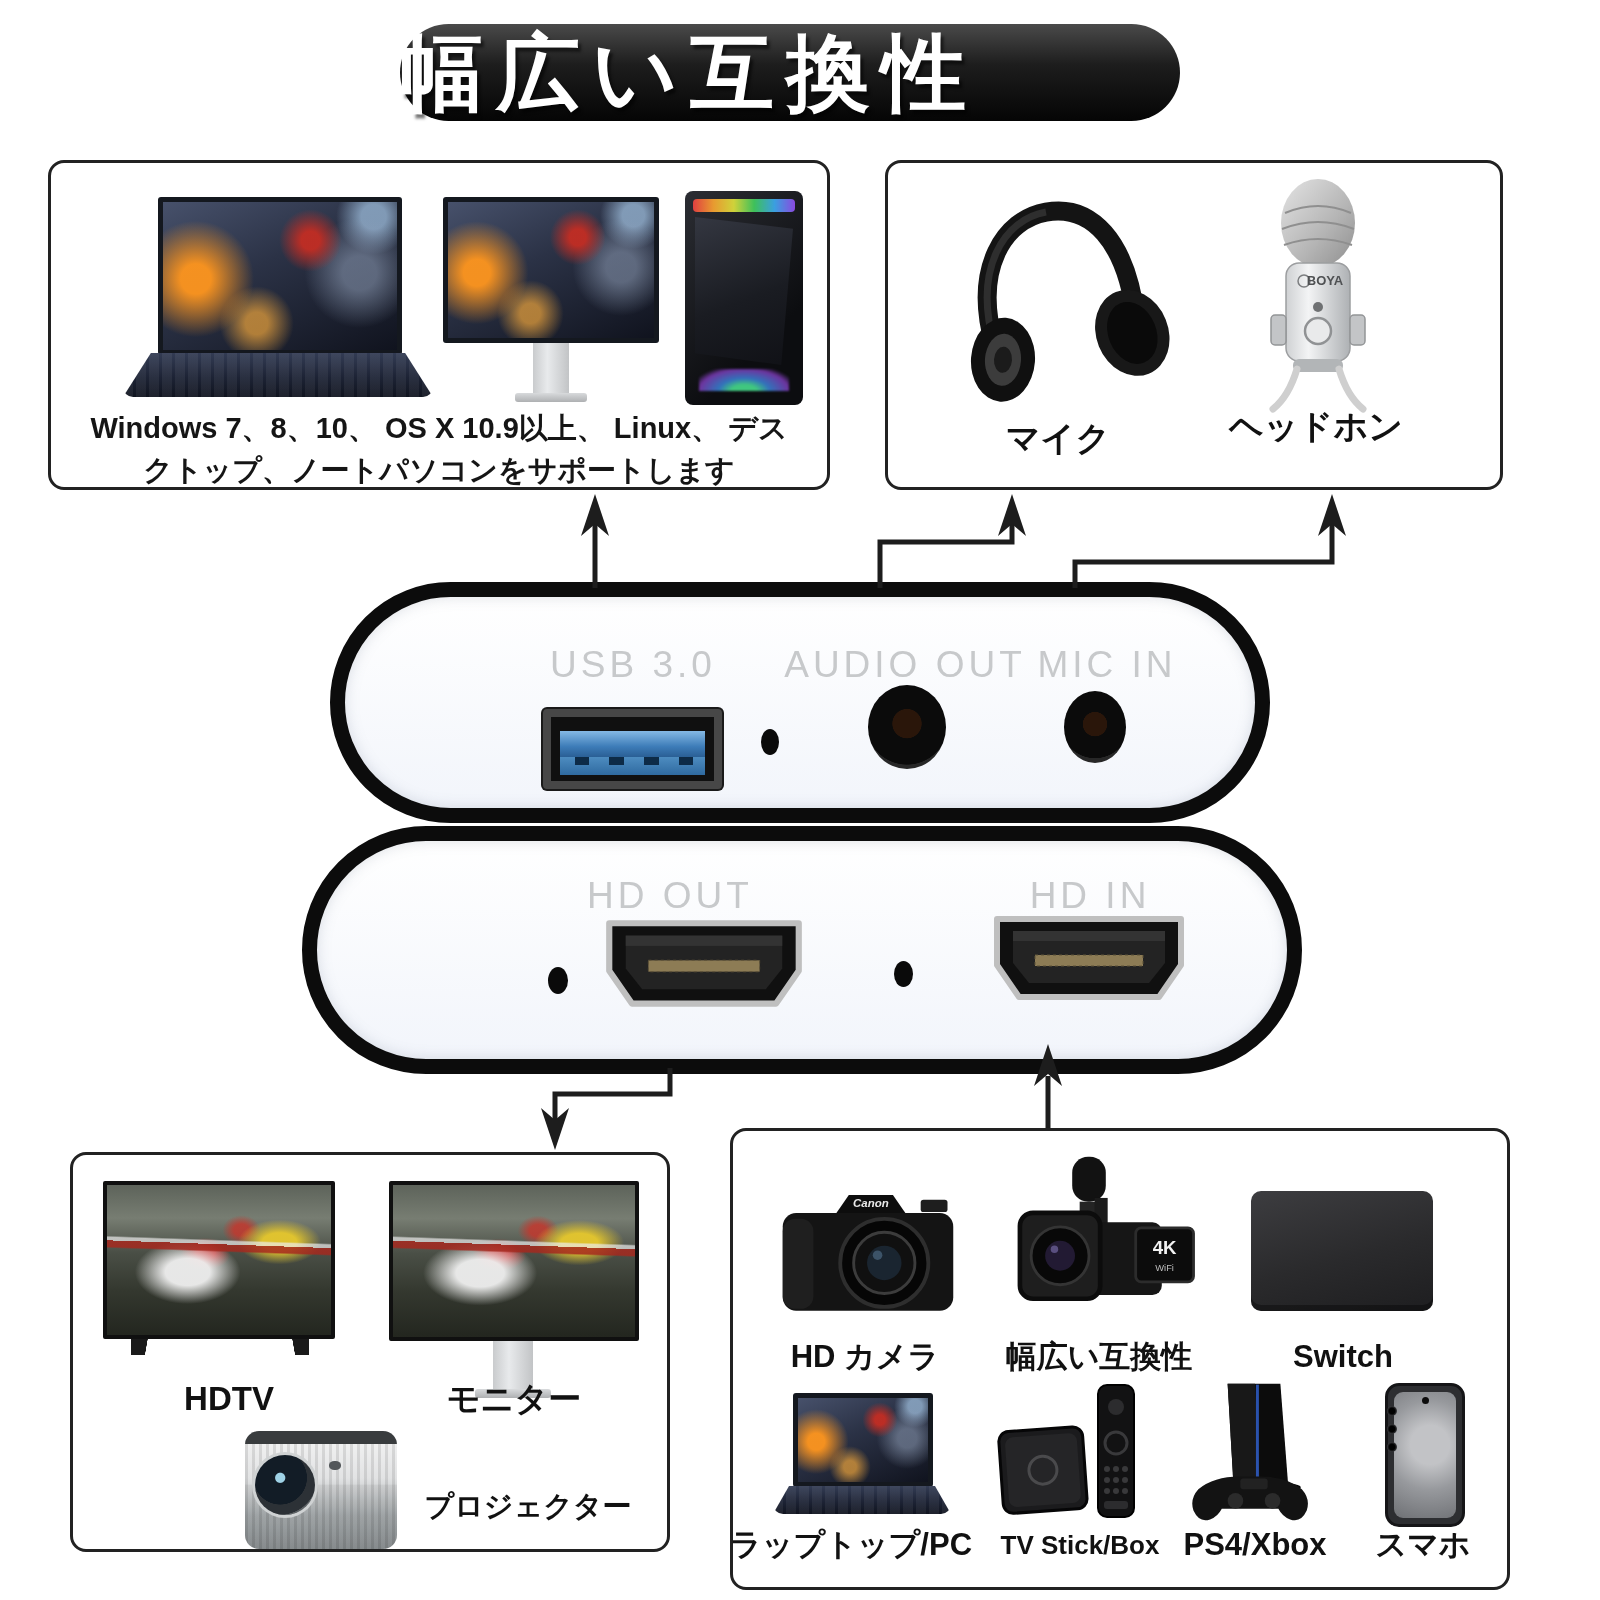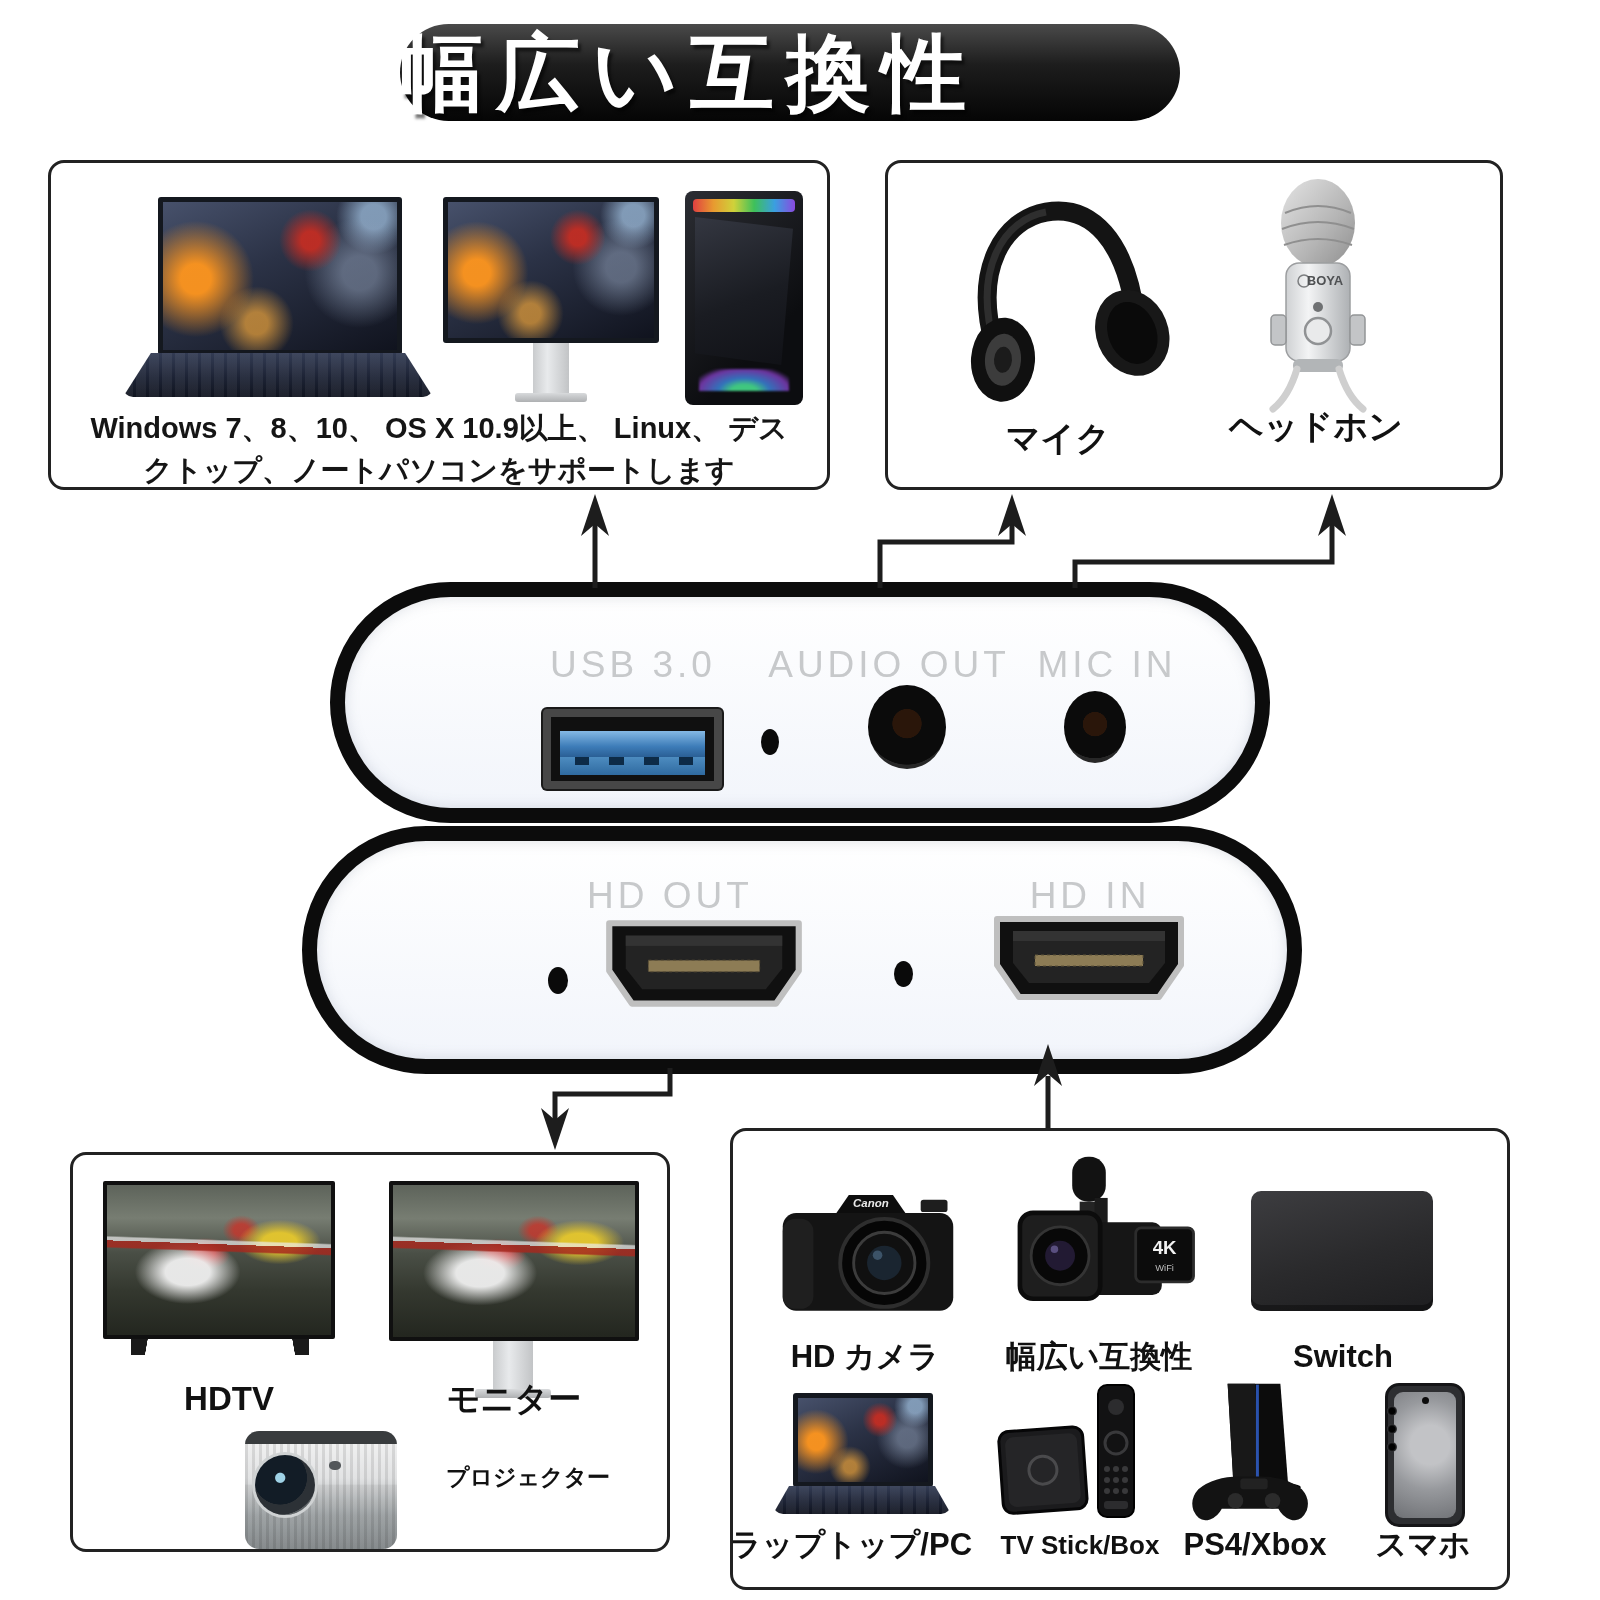--- a/index.html
+++ b/index.html
@@ -180,21 +180,21 @@
       <rect x="60" y="184" width="50" height="13" rx="6" fill="#b2b5b7"></rect>
       <path d="M64,194 C58,214 50,226 40,234" stroke="#cfcfcf" stroke-width="7" fill="none" stroke-linecap="round"></path>
       <path d="M106,194 C112,214 120,226 130,234" stroke="#cfcfcf" stroke-width="7" fill="none" stroke-linecap="round"></path>
     </svg>
     <div class="abs dev-label" style="left:170px;top:264px;font-size:34px;margin-top:12px;">マイク</div>
     <div class="abs dev-label" style="left:428px;top:264px;font-size:34px;">ヘッドホン</div>
   </div>
 
   <div class="abs pill" style="left:330px;top:582px;width:940px;height:241px;">
     <div class="abs port-label" style="left:288px;top:68px;">USB 3.0</div>
-    <div class="abs port-label" style="left:544px;top:68px;">AUDIO OUT</div>
+    <div class="abs port-label" style="left:560px;top:68px;">AUDIO OUT</div>
     <div class="abs port-label" style="left:762px;top:68px;">MIC IN</div>
     <div class="abs usb-port" style="left:198px;top:112px;width:179px;height:80px;">
       <div class="usb-tongue"></div>
       <div class="usb-lower"></div>
     </div>
     <div class="abs led" style="left:416px;top:132px;width:18px;height:26px;"></div>
     <div class="abs jack" style="left:523px;top:88px;width:78px;height:84px;"></div>
     <div class="abs jack" style="left:719px;top:94px;width:62px;height:72px;"></div>
   </div>
 
@@ -233,21 +233,21 @@
       <div class="abs stand-base" style="left:86px;top:208px;width:76px;height:9px;"></div>
     </div>
     <div class="abs dev-label" style="left:156px;top:244px;font-size:33px;">HDTV</div>
     <div class="abs dev-label" style="left:441px;top:244px;font-size:33px;">モニター</div>
 
     <div class="abs projector" style="left:172px;top:276px;width:152px;height:118px;">
       <div class="projector-top"></div>
       <div class="projector-lens"></div>
       <div class="projector-dot"></div>
     </div>
-    <div class="abs dev-label" style="left:455px;top:322px;font-size:23px;">プロジェクター</div>
+    <div class="abs dev-label" style="left:455px;top:352px;font-size:29px;">プロジェクター</div>
   </div>
 
   <div class="abs frame-box" style="left:730px;top:1128px;width:780px;height:462px;padding-left:40px;">
 
     <svg class="abs" style="left:44px;top:42px;" width="182" height="152" viewBox="0 0 190 155">
       <path d="M62,40 l13,-19 h46 l13,19 z" fill="#0d0d0d"></path>
       <text x="98" y="34" font-size="12" font-weight="bold" font-style="italic" fill="#e9e9e9" text-anchor="middle">Canon</text>
       <rect x="150" y="26" width="28" height="13" rx="3" fill="#1e1e1e"></rect>
       <rect x="6" y="40" width="178" height="102" rx="14" fill="#141414"></rect>
       <rect x="6" y="46" width="32" height="94" rx="13" fill="#1f1f1f"></rect>

